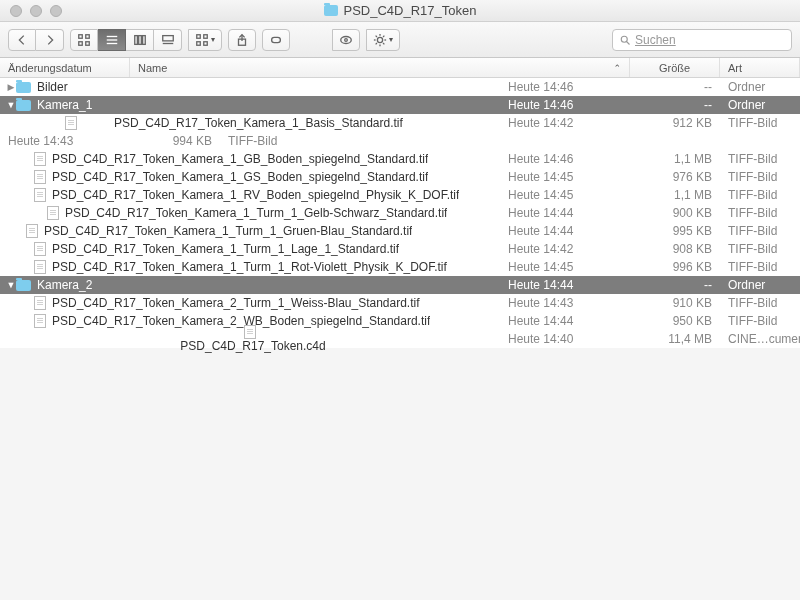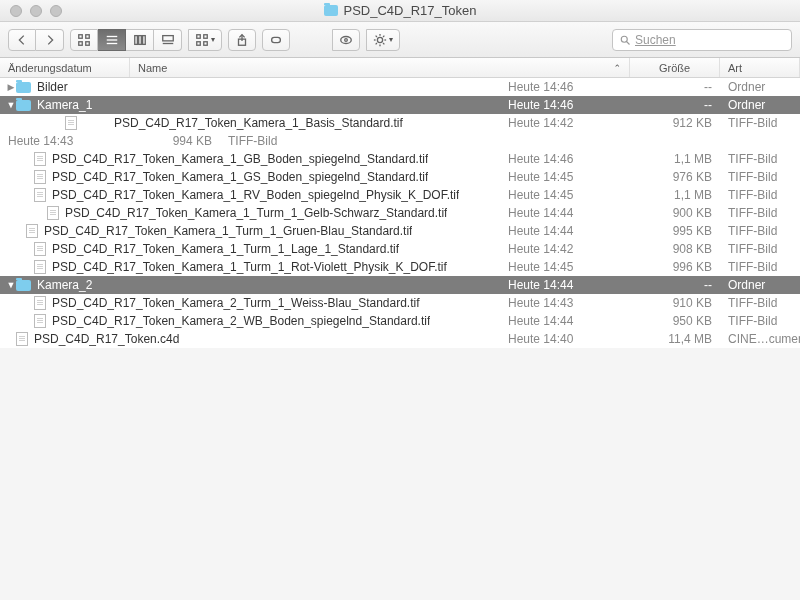--- a/index.html
+++ b/index.html
@@ -313,21 +313,21 @@
       <div class="rname" style="padding-left: 24px;">
         <span class="disclosure"></span>
         <span class="file-icon"></span>
         <span class="fname">PSD_C4D_R17_Token_Kamera_2_WB_Boden_spiegelnd_Standard.tif</span>
       </div>
       <div class="rdate">Heute 14:44</div>
       <div class="rsize">950 KB</div>
       <div class="rkind">TIFF-Bild</div>
     </div>
     <div class="row">
-      <div class="rname" style="padding-left: 6px;">
+      <div class="rname" style="padding-left: 6px; flex-direction: column;">
         <span class="disclosure"></span>
         <span class="file-icon"></span>
         <span class="fname">PSD_C4D_R17_Token.c4d</span>
       </div>
       <div class="rdate">Heute 14:40</div>
       <div class="rsize">11,4 MB</div>
       <div class="rkind">CINE…cument</div>
     </div>
     <div class="row empty" style="background: rgb(245, 245, 245);"></div>
     <div class="row empty"></div>

